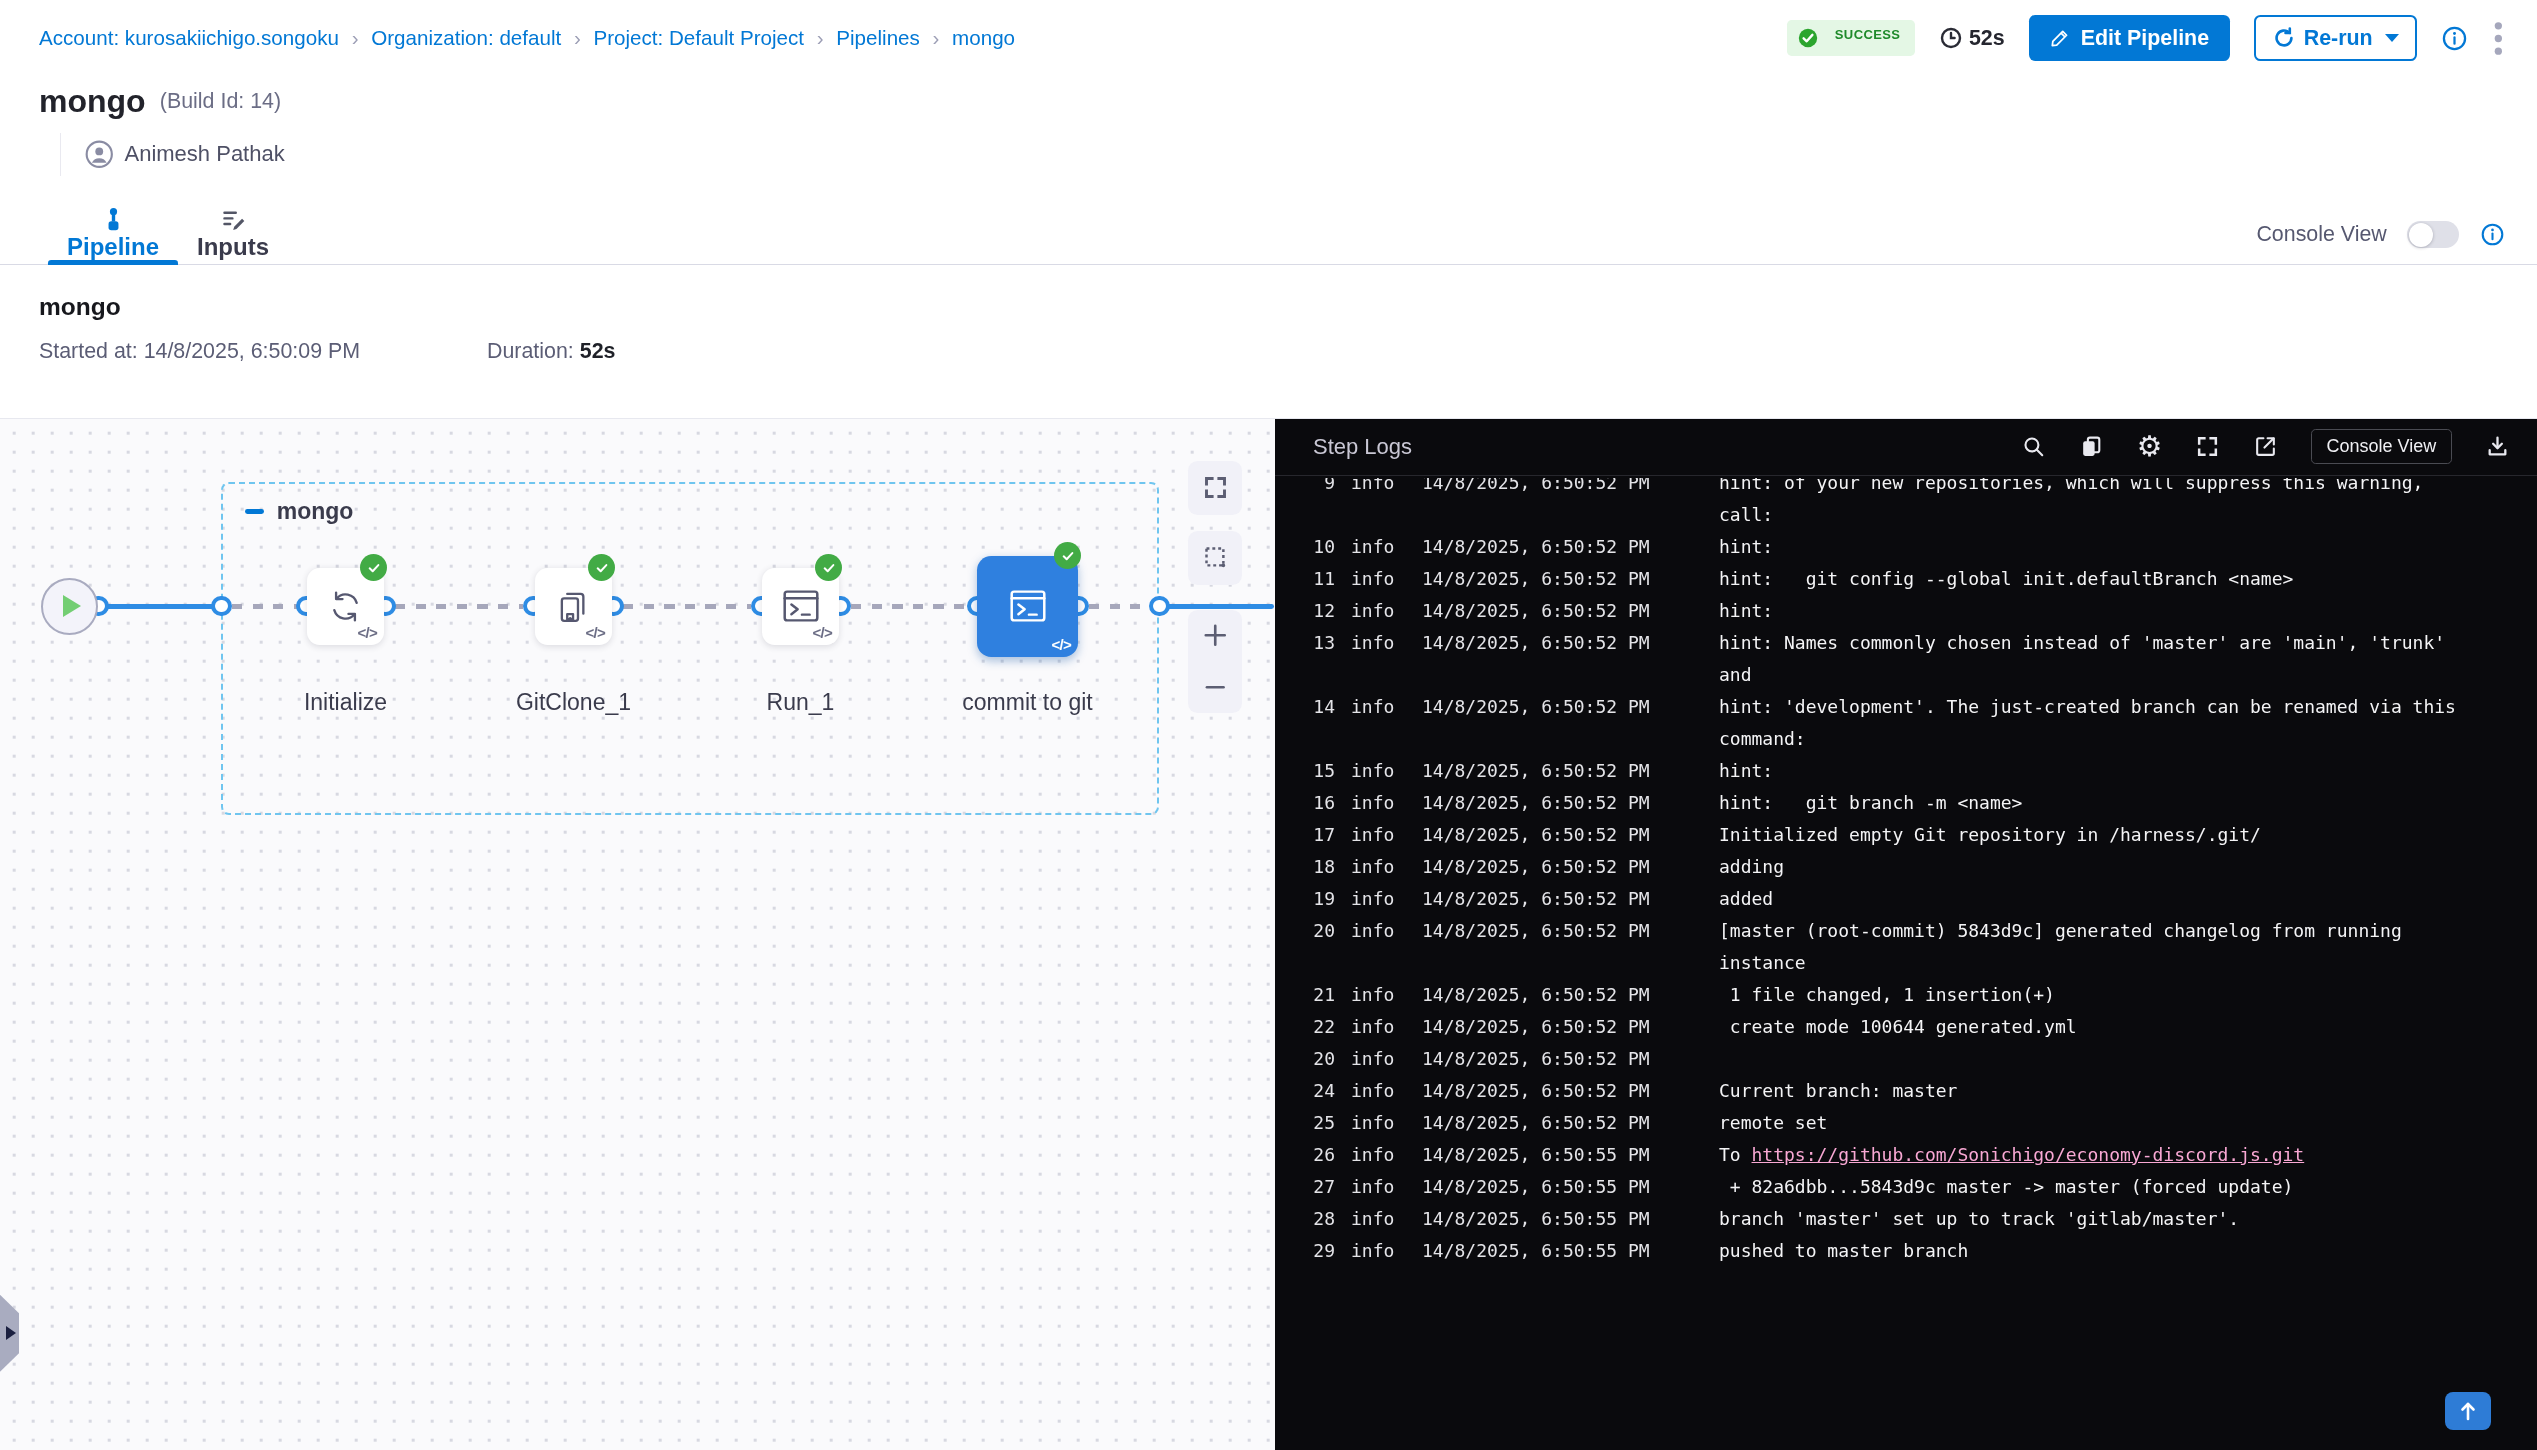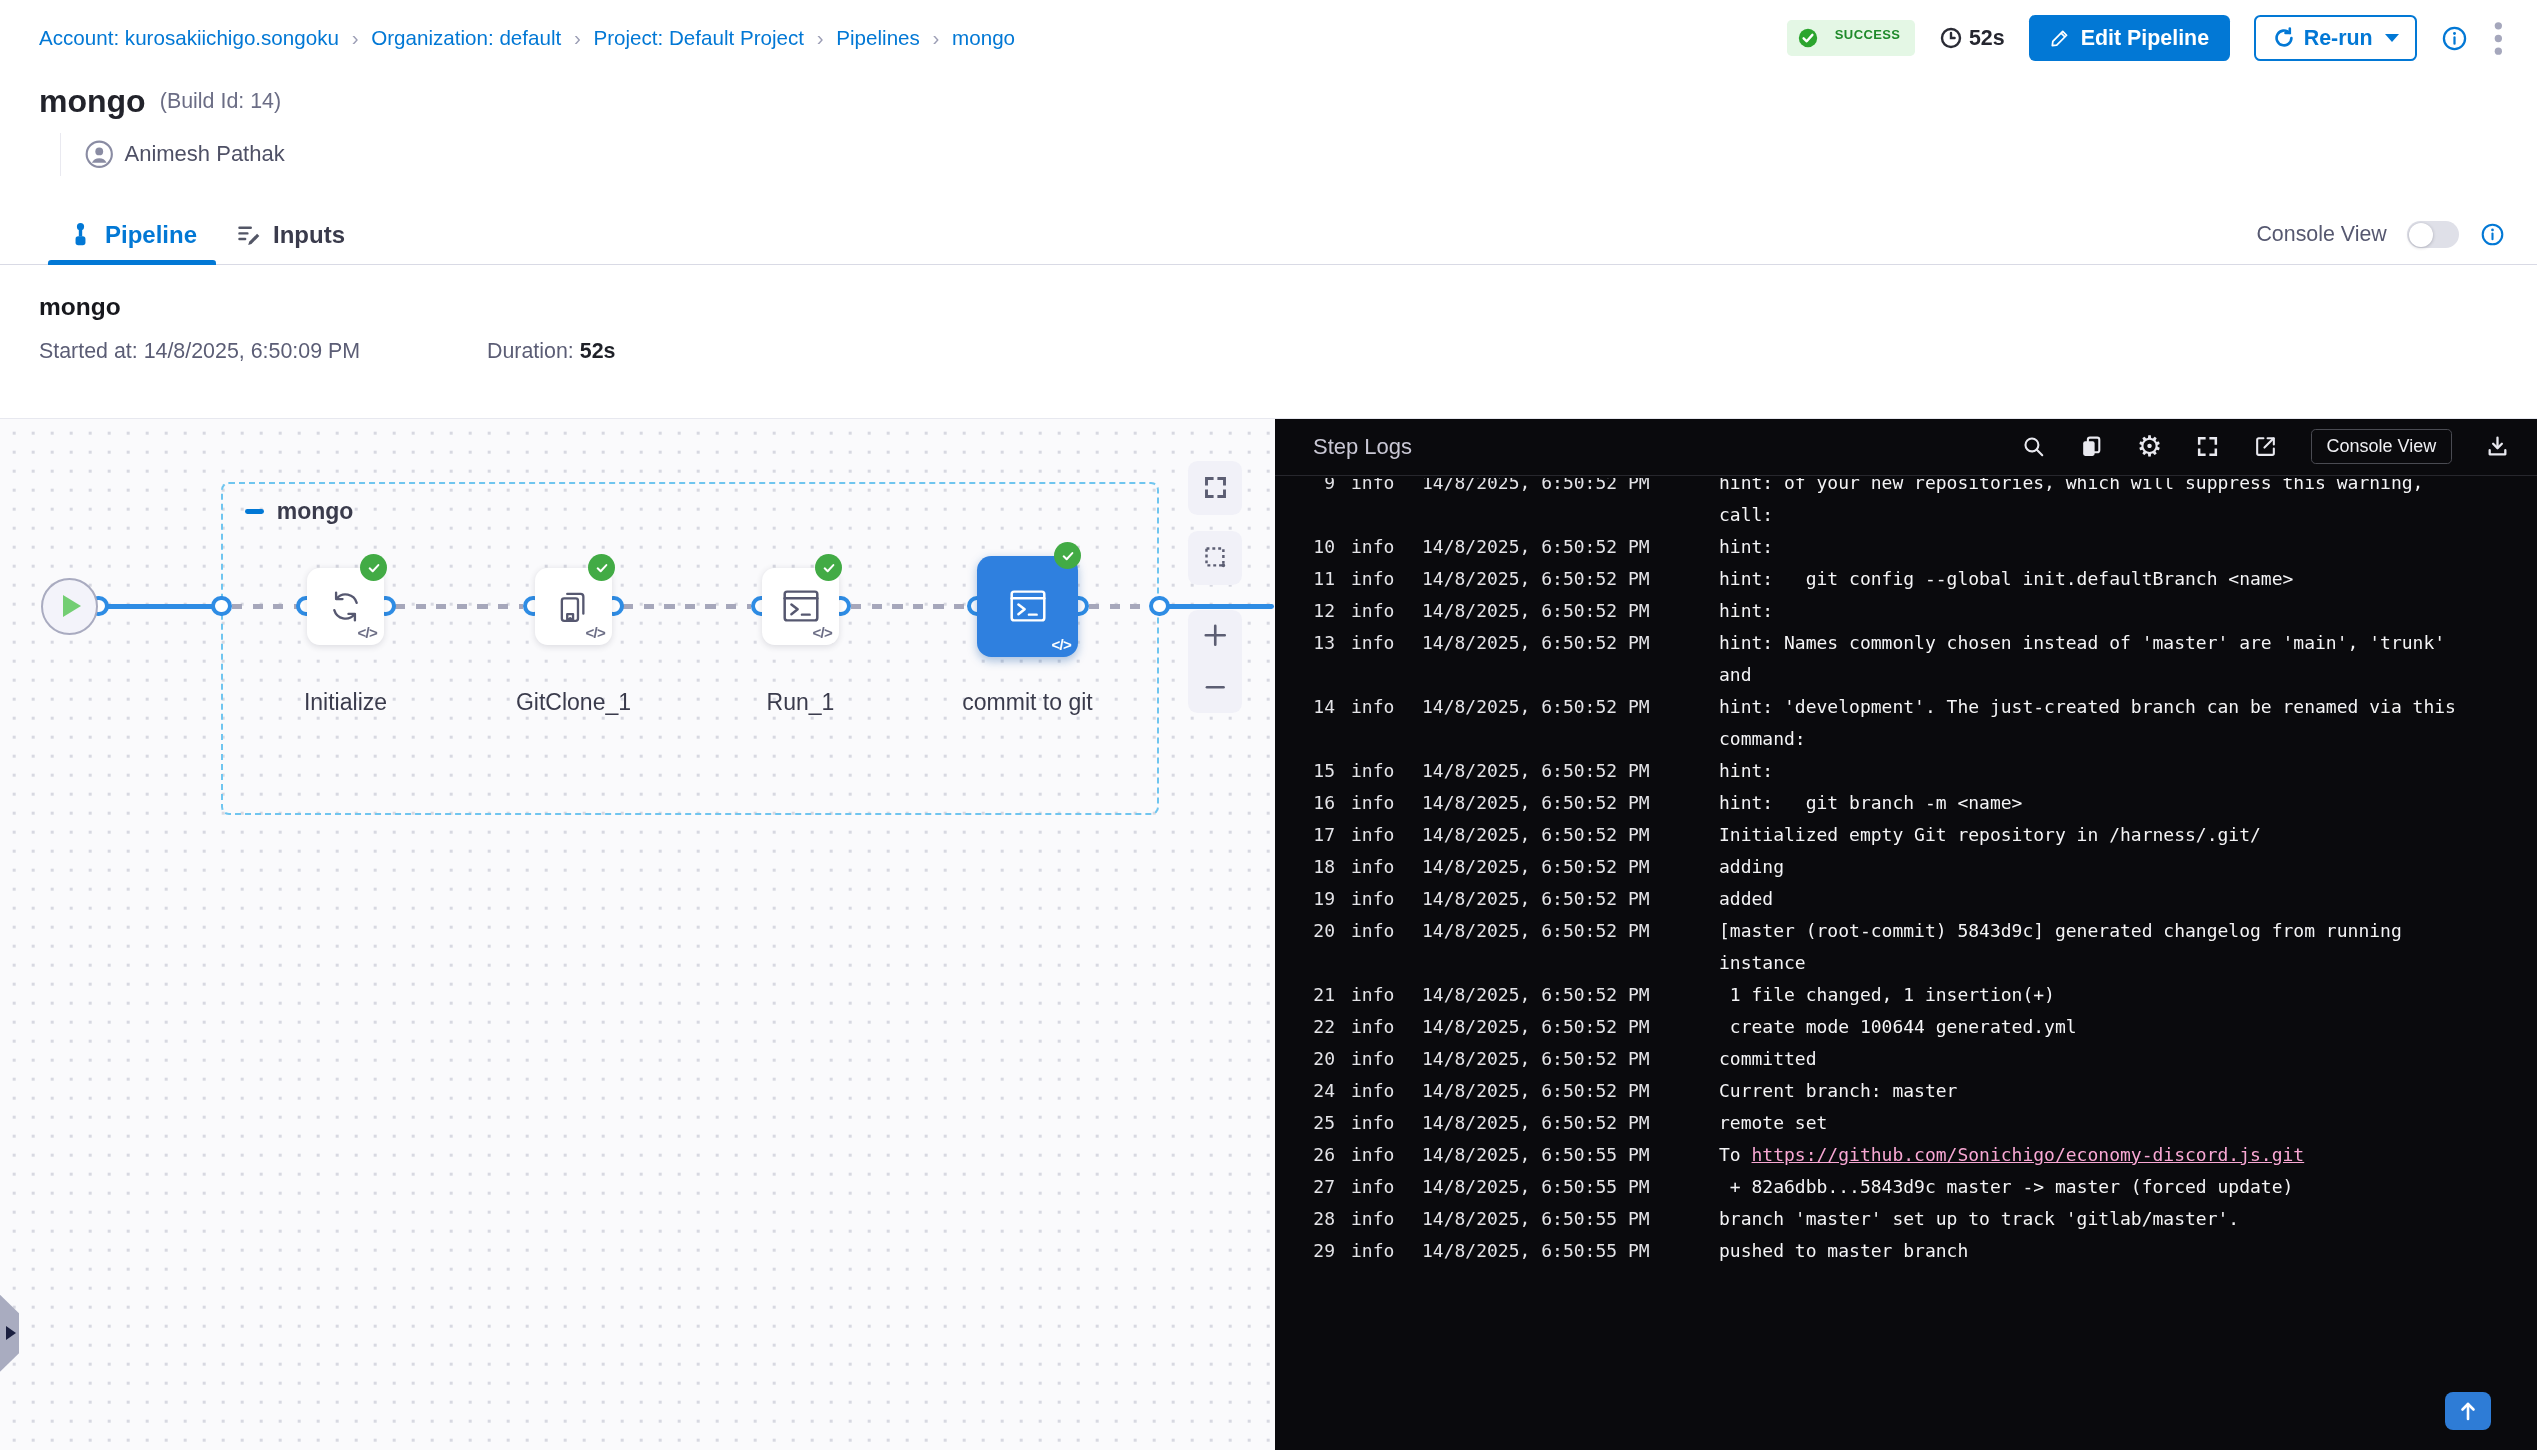--- a/index.html
+++ b/index.html
@@ -31,22 +31,22 @@
   
   .title-row { margin-top:4.7px; height:41px; display:flex; align-items:center; padding-left:39px; gap:14.2px; }
   .page-title { font-size:32px; font-weight:700; color:#22232B; }
   .build-id { font-size:21.4px; color:#6B6D85; }
   .author-row { margin:11px 0 0 60px; height:43px; display:flex; align-items:center;
                 border-left:1.6px solid #E9E9F0; padding-left:24px; gap:11px; color:#4E5065; font-size:22px; }
 
   
   .tabbar { margin-top:30px; height:59px; border-bottom:1.6px solid #D9DAE5;
             display:flex; align-items:center; padding:0 33px 0 48px; }
-  .tab { position:relative; display:flex; align-items:center; gap:11px; height:100%;
-         padding:0 19px; font-size:24px; cursor:pointer; }
+  .tab { position:relative; display:flex; align-items:center; height:100%;
+         padding:0 19px; font-size:24px; cursor:pointer;flex-direction:column; }
   .tab.active { color:var(--accent); font-weight:700; }
   .tab.active::after { content:""; position:absolute; left:0; right:0; bottom:-1.6px; height:5.5px;
                        background:var(--accent); border-radius:3.2px 3.2px 0 0; }
   .tab.inactive { color:#3A3B4C; font-weight:600; }
   .tabbar-right { margin-left:auto; display:flex; align-items:center; gap:20.6px; }
   .console-label { font-size:21.4px; color:#565870; }
   .toggle { width:52px; height:27px; background:#DFE0E8; border-radius:13.4px; position:relative; cursor:pointer; }
   .toggle .knob { position:absolute; left:1.6px; top:1.6px; width:24px; height:24px; border-radius:50%;
                   background:#fff; box-shadow:0 0.8px 3.2px rgba(40,41,61,.3); }
 
@@ -537,21 +537,20 @@
     <span class="log-num">22</span>
     <span class="log-level">info</span>
     <span class="log-time">14/8/2025, 6:50:52 PM</span>
     <span class="log-msg"> create mode 100644 generated.yml</span>
   </div>
 
   <div class="log-row">
     <span class="log-num">20</span>
     <span class="log-level">info</span>
     <span class="log-time">14/8/2025, 6:50:52 PM</span>
-    <span class="log-msg">committed</span>
   </div>
 
   <div class="log-row">
     <span class="log-num">24</span>
     <span class="log-level">info</span>
     <span class="log-time">14/8/2025, 6:50:52 PM</span>
     <span class="log-msg">Current branch: master</span>
   </div>
 
   <div class="log-row">

